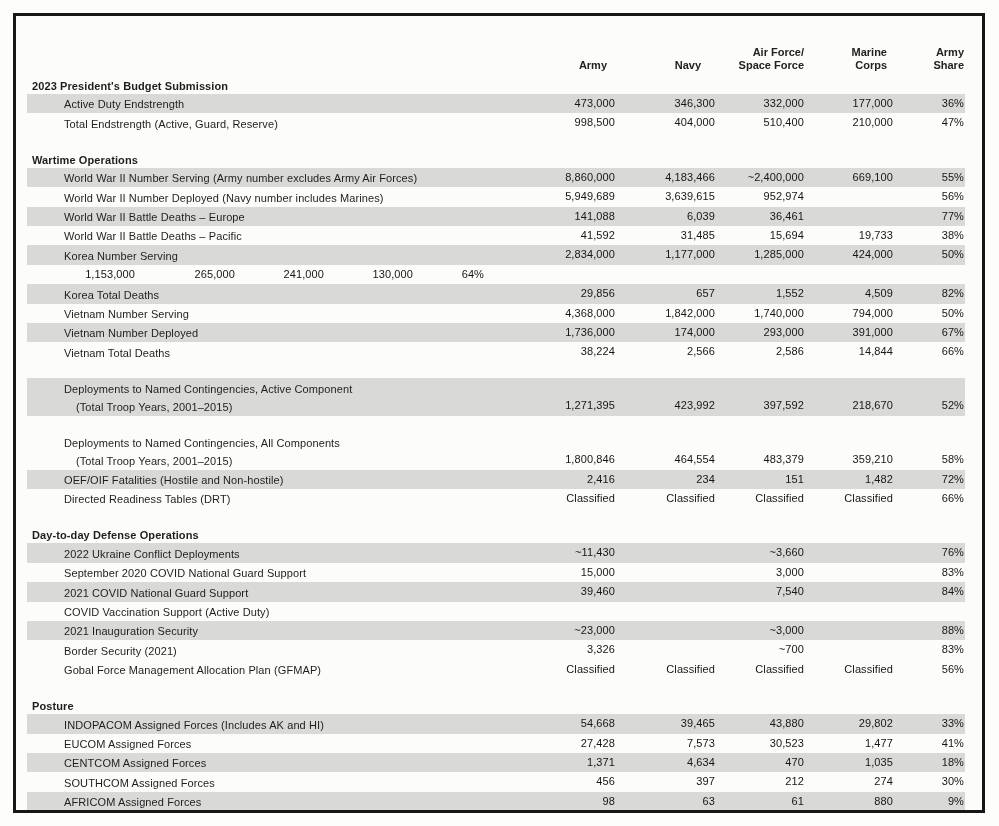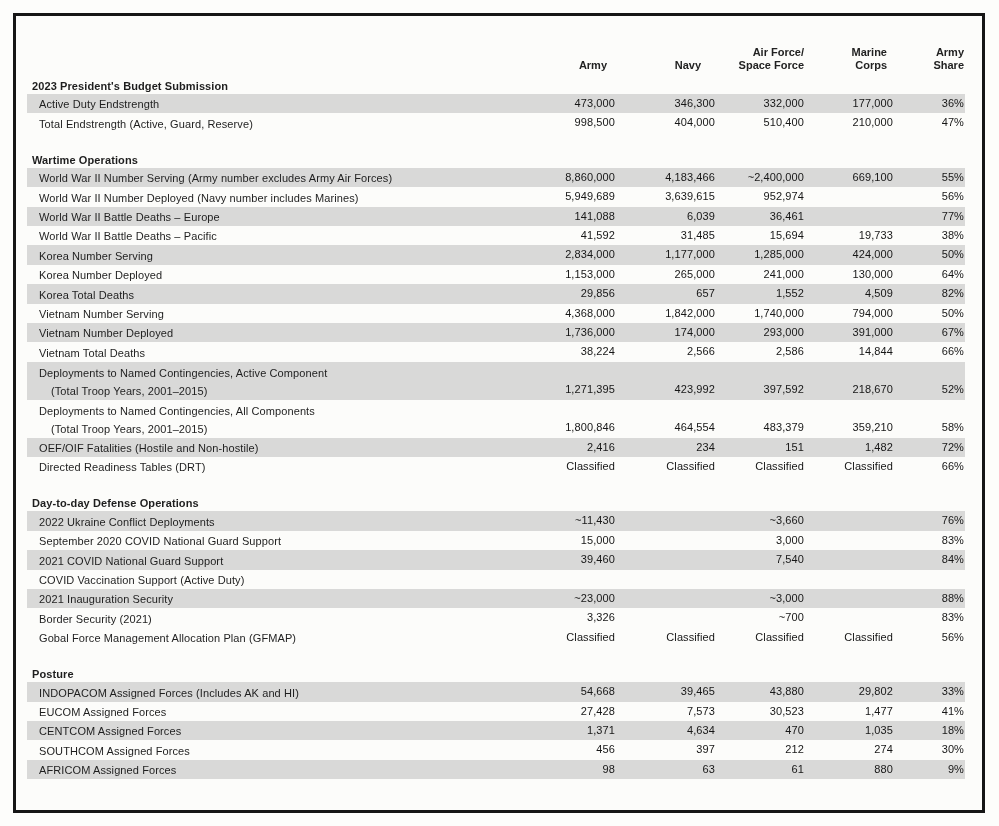--- a/index.html
+++ b/index.html
@@ -48,23 +48,23 @@
   .section { margin-top:4px; }
   .section + .section { margin-top:19px; }
   .section-title {
     font-weight:700; font-size:11px; line-height:16px;
     padding-left:5px; color:#1e1e1e; letter-spacing:.1px;
   }
   .row {
     font-size:11px; line-height:19.4px; height:19.4px;
     letter-spacing:.1px;
   }
-  .row.double { height:38px; }
+  .row.double { height:38px;margin-top:16px; }
   .row.shaded { background:#d9d9d8; }
-  .row .c-label { padding-left:12px; font-size:11px; color:#1e1e1e; }
+  .row .c-label { padding-left:37px; font-size:11px; color:#1e1e1e; }
   .row .lbl-line { line-height:18px; }
   .row.double .c-label { padding-top:2px; align-self:flex-start; }
   .row.double .lbl2 { padding-left:12px; }
   .row .c-num { font-size:11px; color:#161616; }
 </style>
 </head>
 <body>
 
 <div class="page">
   <div class="frame">
@@ -153,23 +153,20 @@
                 <div class="c-label">
                   <div class="lbl-line">Korea Number Serving</div>
                 </div>
                 <div class="c-num c-army">2,834,000</div>
                 <div class="c-num c-navy">1,177,000</div>
                 <div class="c-num c-af">1,285,000</div>
                 <div class="c-num c-mc">424,000</div>
                 <div class="c-num c-share">50%</div>
               </div>
               <div class="cols row">
-                <div class="c-label">
-                  <div class="lbl-line">Korea Number Deployed</div>
-                </div>
                 <div class="c-num c-army">1,153,000</div>
                 <div class="c-num c-navy">265,000</div>
                 <div class="c-num c-af">241,000</div>
                 <div class="c-num c-mc">130,000</div>
                 <div class="c-num c-share">64%</div>
               </div>
               <div class="cols row shaded">
                 <div class="c-label">
                   <div class="lbl-line">Korea Total Deaths</div>
                 </div>

